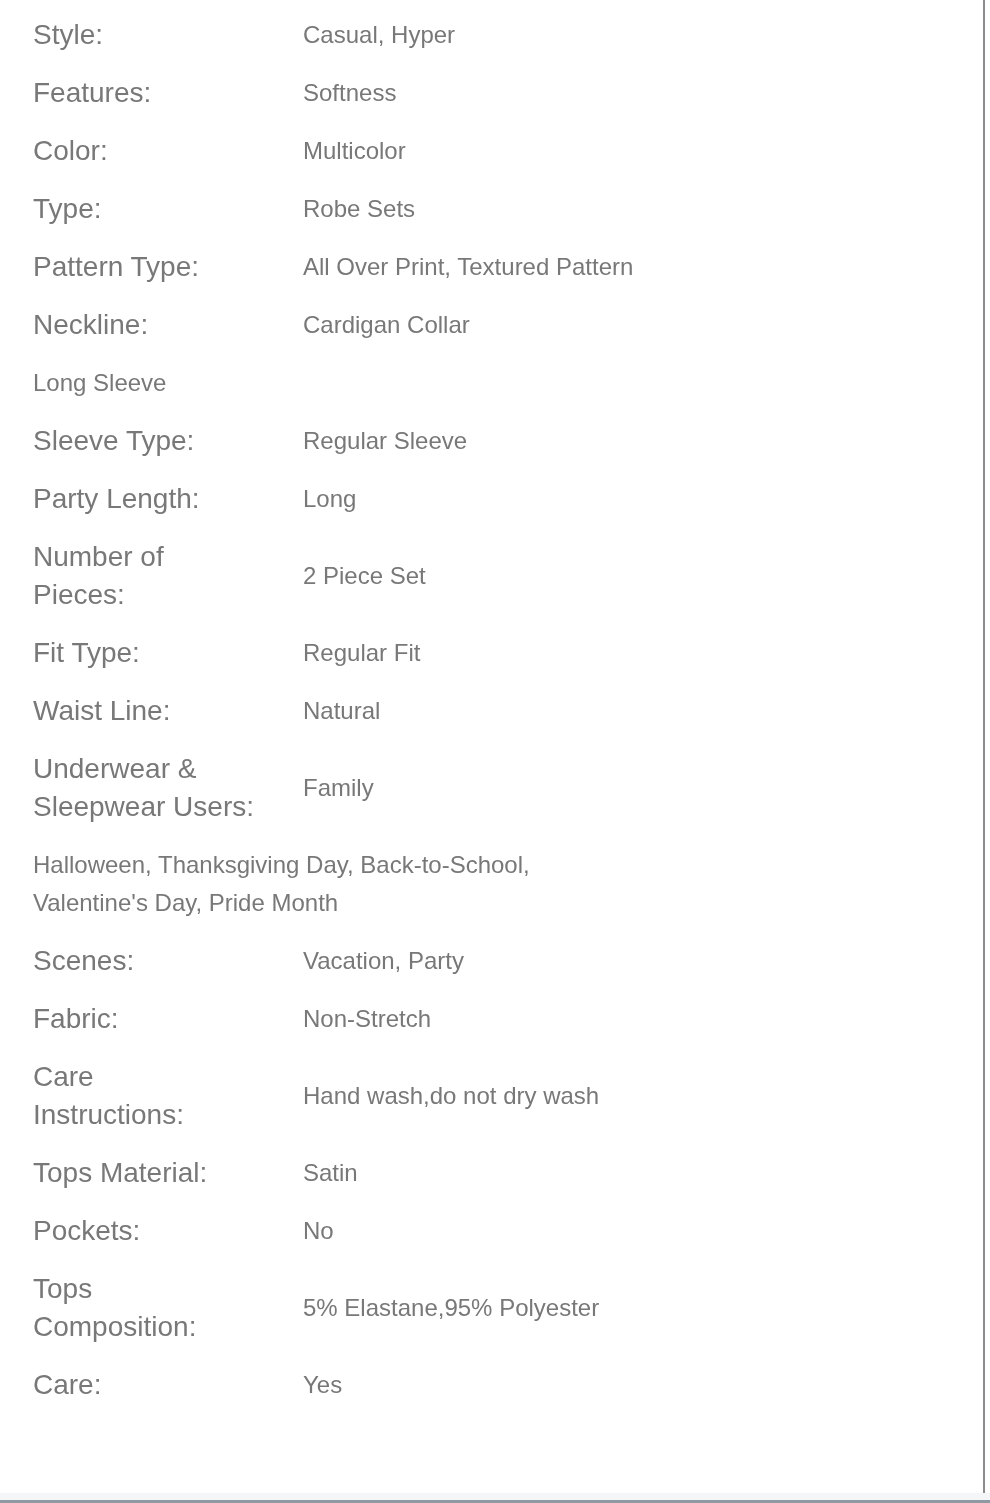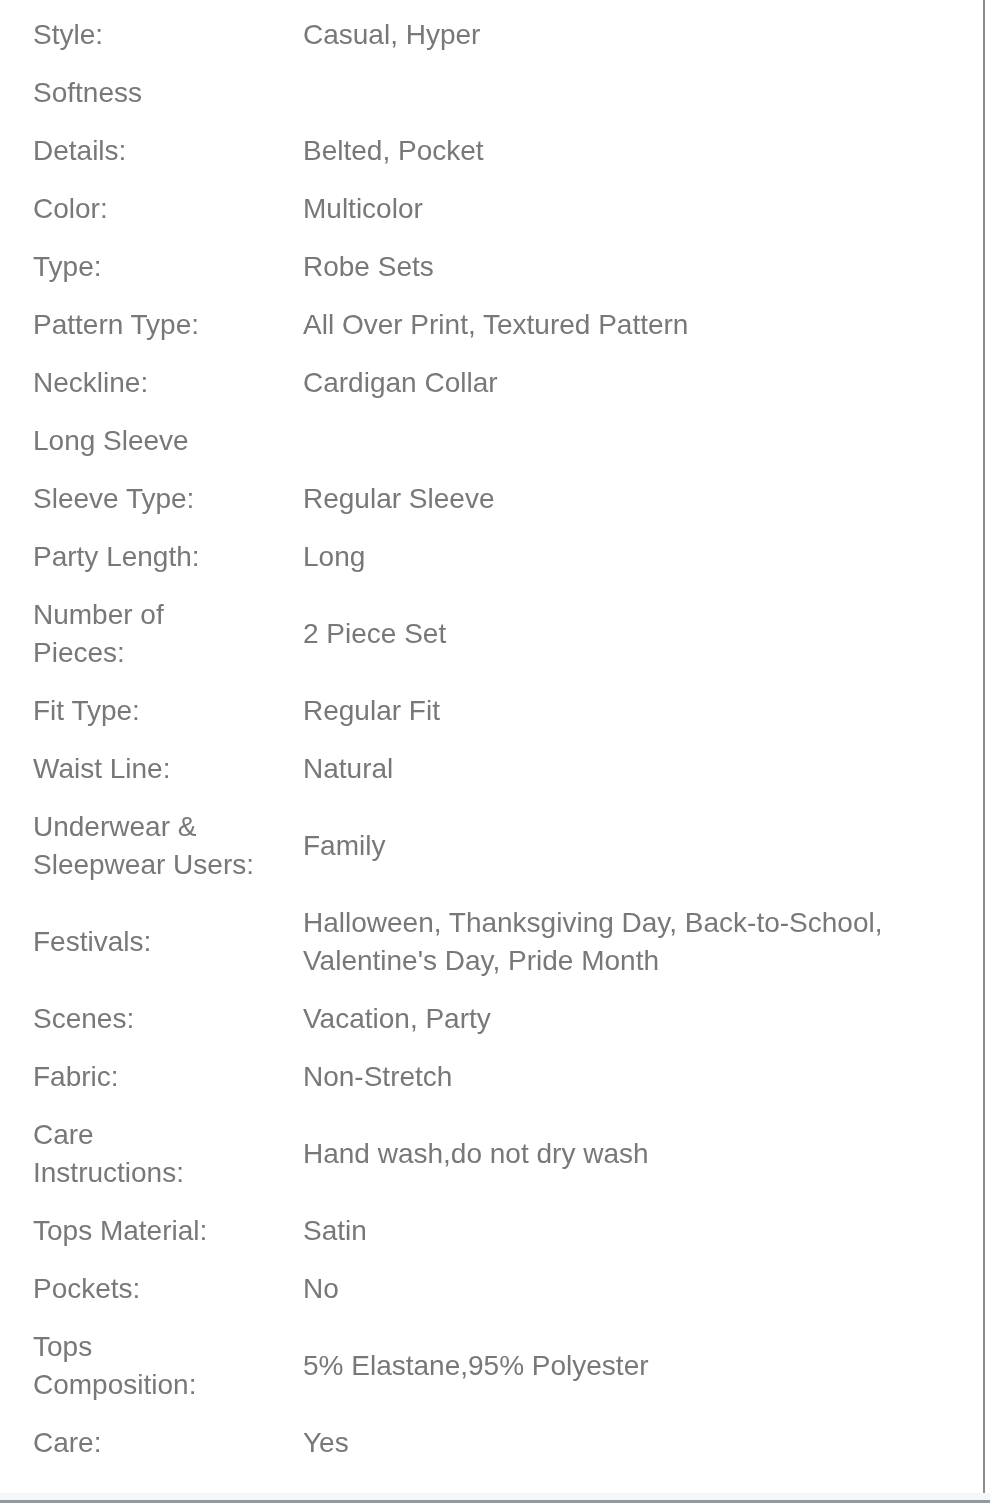--- a/index.html
+++ b/index.html
@@ -28,21 +28,21 @@
     flex: 0 0 270px;
     width: 270px;
     padding-right: 30px;
     font-size: 28px;
     line-height: 38px;
     color: #787878;
     white-space: pre-line;
   }
   .spec-value {
     flex: 1 1 auto;
-    font-size: 28px;
+    font-size: 24px;
     line-height: 38px;
     color: #787878;
     white-space: pre-line;
   }
   .scrollbar-line {
     position: absolute;
     top: 0;
     right: 5px;
     width: 2px;
     height: 1493px;
@@ -63,27 +63,24 @@
 
 <div class="page">
   <div class="spec-table">
 
     <div class="spec-row">
       <div class="spec-label">Style:</div>
       <div class="spec-value">Casual, Hyper</div>
     </div>
 
     <div class="spec-row">
+      <div class="spec-label">Features:</div>
       <div class="spec-value">Softness</div>
     </div>
 
-    <div class="spec-row">
-      <div class="spec-label">Details:</div>
-      <div class="spec-value">Belted, Pocket</div>
-    </div>
 
     <div class="spec-row">
       <div class="spec-label">Color:</div>
       <div class="spec-value">Multicolor</div>
     </div>
 
     <div class="spec-row">
       <div class="spec-label">Type:</div>
       <div class="spec-value">Robe Sets</div>
     </div>
@@ -128,21 +125,20 @@
       <div class="spec-value">Natural</div>
     </div>
 
     <div class="spec-row">
       <div class="spec-label">Underwear &amp;
 Sleepwear Users:</div>
       <div class="spec-value">Family</div>
     </div>
 
     <div class="spec-row">
-      <div class="spec-label">Festivals:</div>
       <div class="spec-value">Halloween, Thanksgiving Day, Back-to-School,
 Valentine's Day, Pride Month</div>
     </div>
 
     <div class="spec-row">
       <div class="spec-label">Scenes:</div>
       <div class="spec-value">Vacation, Party</div>
     </div>
 
     <div class="spec-row">

